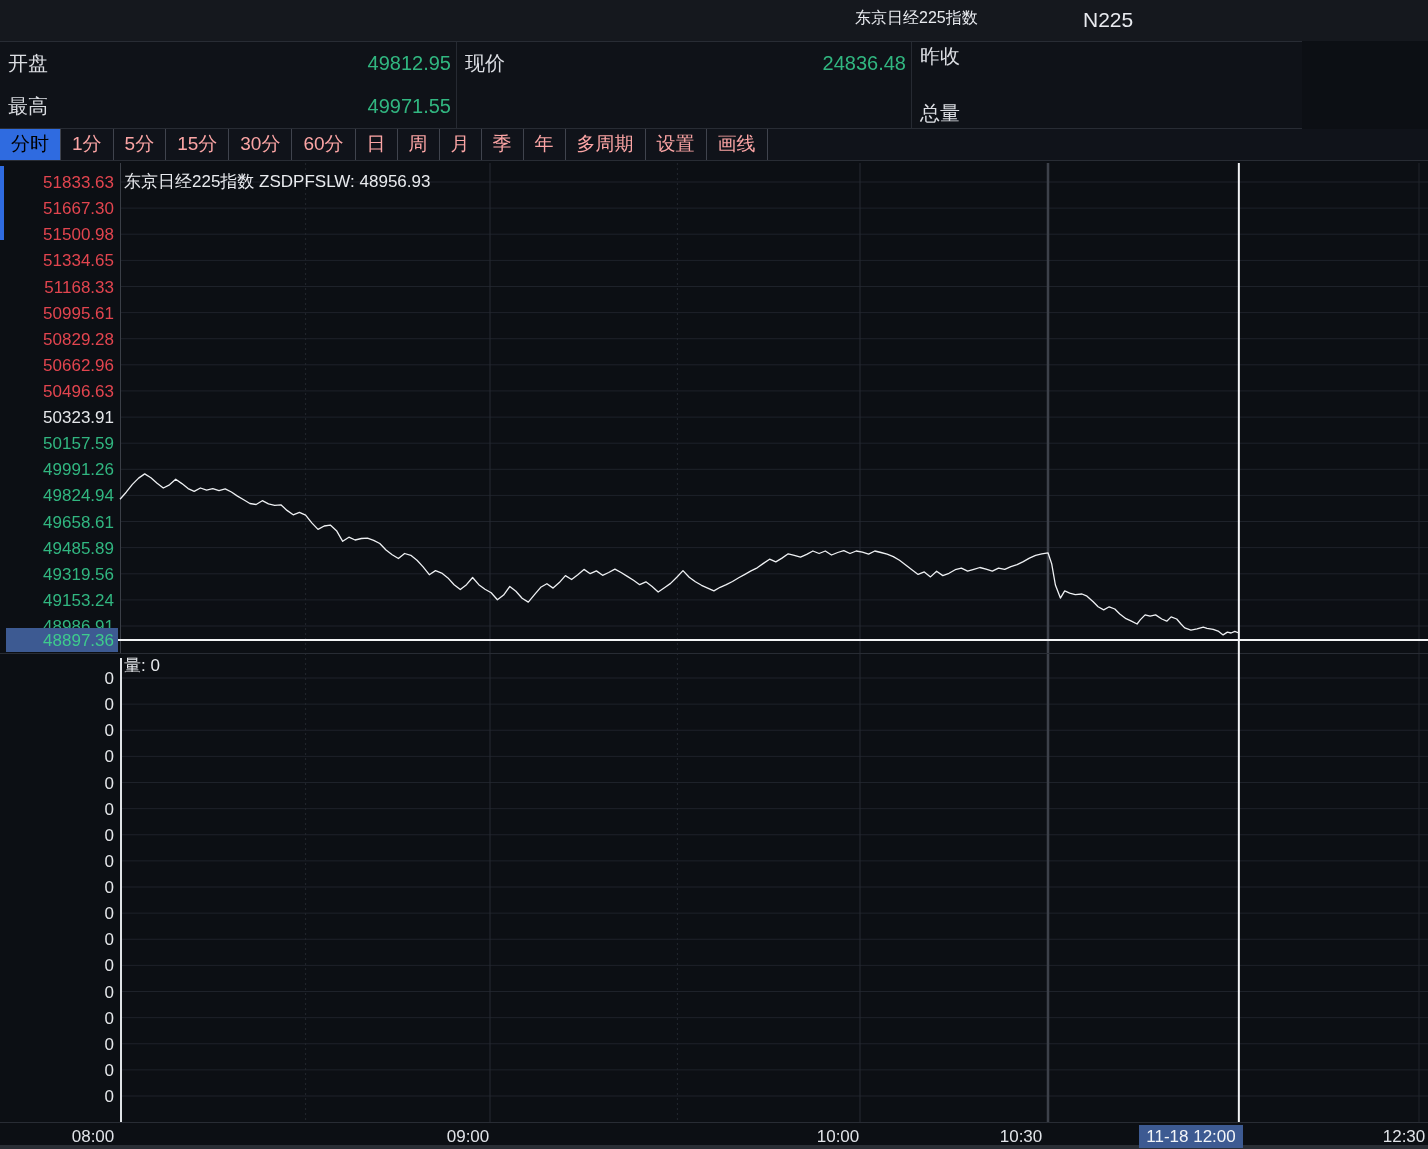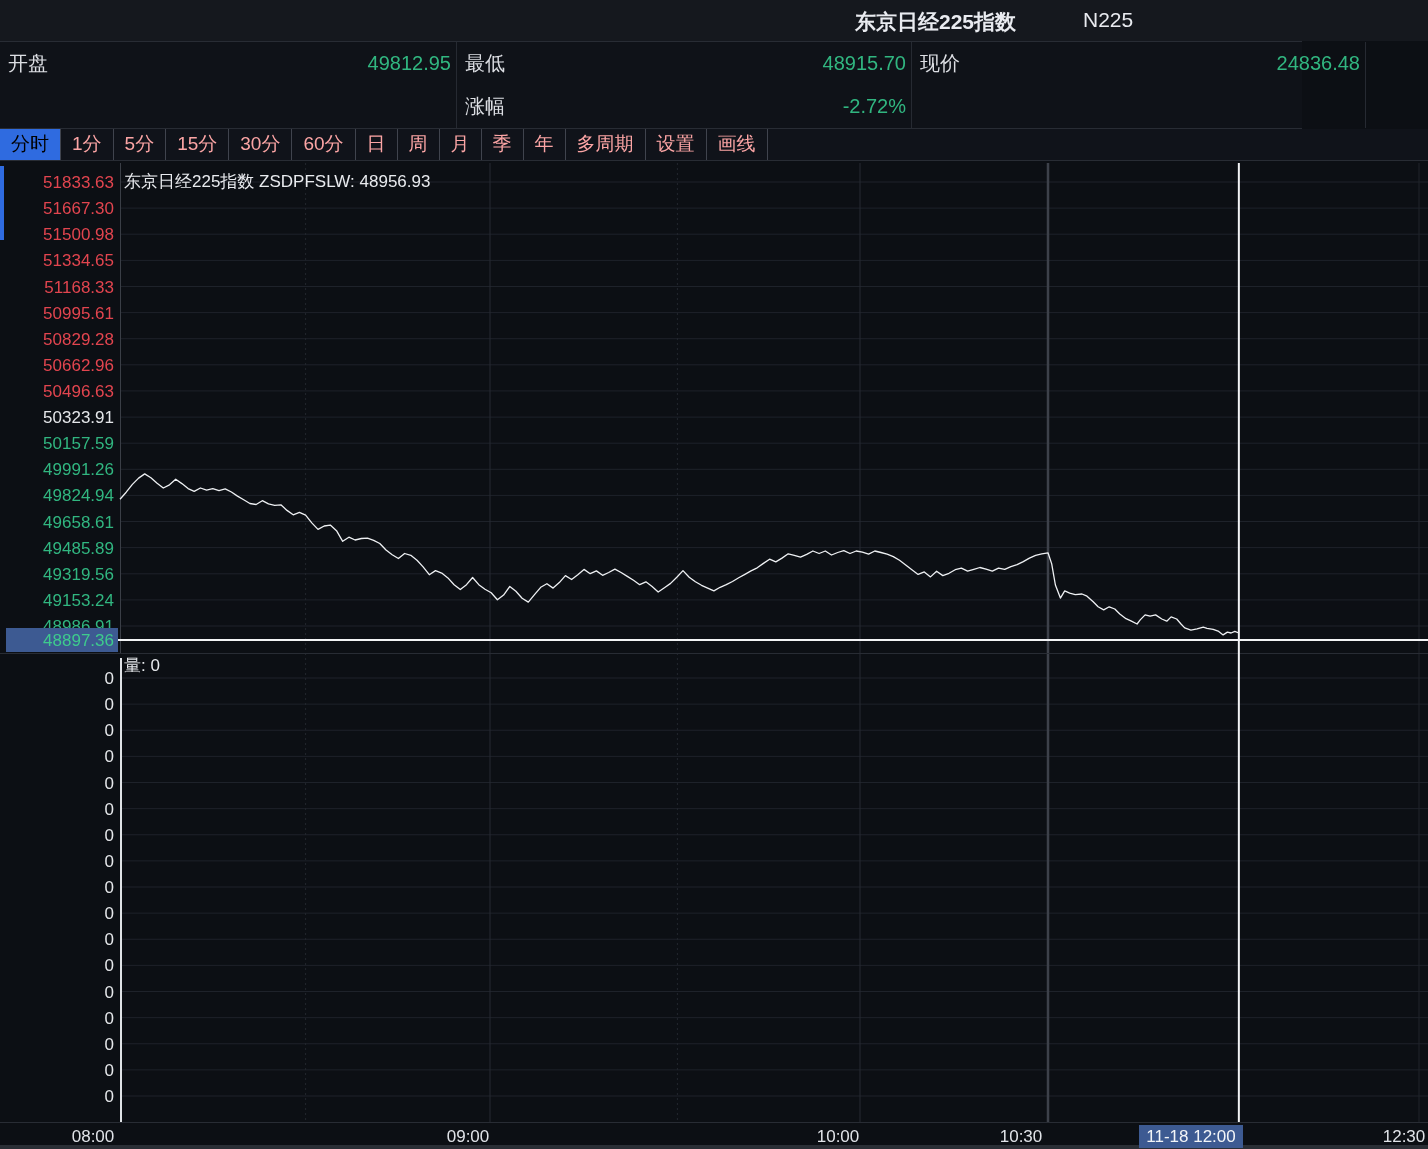--- a/index.html
+++ b/index.html
@@ -7,21 +7,21 @@
     --border:#282c34; --sep:#262a32; --tabsep:#40444e;
     --green:#31b680; --red:#e2454f; --blue:#2f6be0; --hl:#3d5a92;
     --txt:#dcdee3; --txt-bright:#e9ebf0;
   }
   *{margin:0;padding:0;box-sizing:border-box;}
   html,body{background:#000;}
   body{font-family:"Liberation Sans","DejaVu Sans",sans-serif;}
   #app{position:relative;width:1428px;height:1149px;background:var(--bg-page);overflow:hidden;}
 
   .title-row{position:absolute;top:0;left:0;width:1428px;height:41px;background:var(--bg-header);}
-  .ttl{position:absolute;left:855px;top:8px;font-size:21px;color:var(--txt-bright);font-weight:bold;}
+  .ttl{position:absolute;left:855px;top:8px;font-size:16px;color:var(--txt-bright);}
   .sym{position:absolute;left:1083px;top:8px;font-size:21px;color:var(--txt-bright);text-align:right;}
 
   .stats{position:absolute;top:41px;left:0;width:1302px;height:88px;background:var(--bg-stats);
          border-top:1px solid var(--border);border-bottom:1px solid var(--border);
          display:grid;grid-template-columns:457px 455px 454px 1fr;}
   .scol{border-right:1px solid var(--sep);overflow:hidden;display:flex;flex-direction:column;}
   .scol:last-child{border-right:none;gap:28px;}
   .srow{display:flex;align-items:center;height:43px;font-size:20px;padding-left:8px;white-space:nowrap;}
   .slabel{color:var(--txt);}
   .svalue{margin-left:auto;padding-right:5px;color:var(--green);}
@@ -43,29 +43,23 @@
     <span class="ttl">东京日经225指数</span>
     <span class="sym">N225</span>
   </header>
 
   <section class="stats">
     <div class="scol">
       <div class="srow">
         <span class="slabel">开盘</span>
         <span class="svalue">49812.95</span>
       </div>
-    </div>
-    <div class="scol">
       <div class="srow">
-        <span class="slabel">最低</span>
-        <span class="svalue">48915.70</span>
-      </div>
-      <div class="srow">
-        <span class="slabel">涨幅</span>
-        <span class="svalue">-2.72%</span>
+        <span class="slabel">最高</span>
+        <span class="svalue">49971.55</span>
       </div>
     </div>
     <div class="scol">
       <div class="srow">
         <span class="slabel">现价</span>
         <span class="svalue">24836.48</span>
       </div>
     </div>
     <div class="scol">
       <div class="srow">

